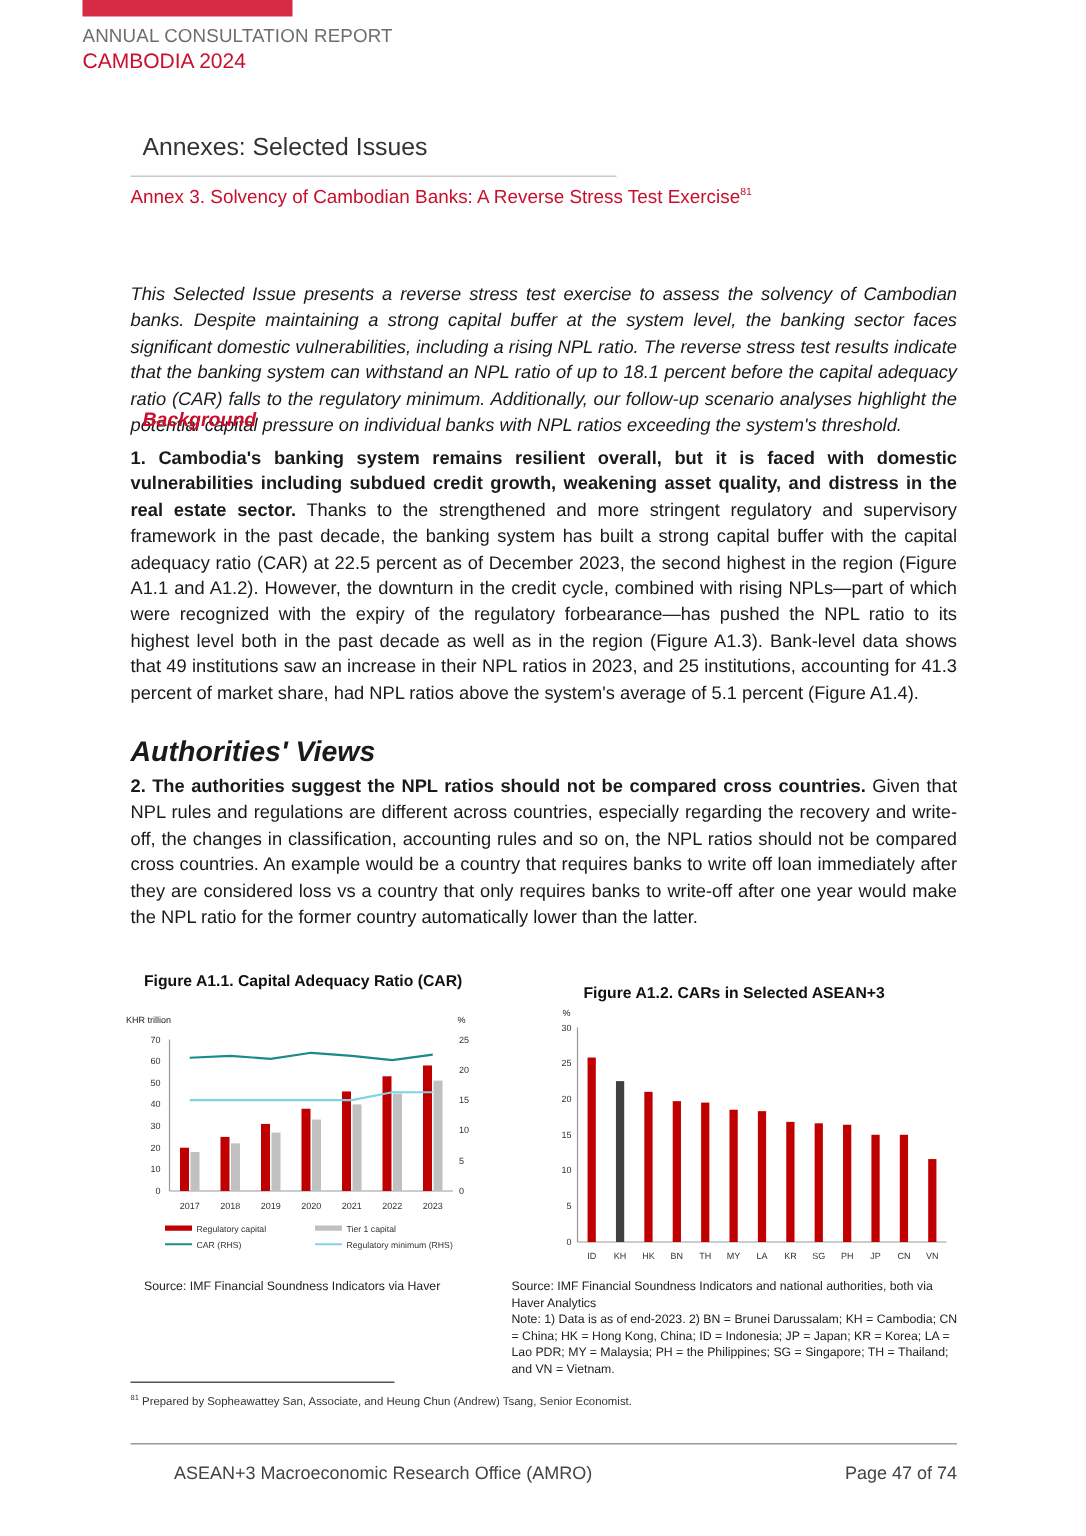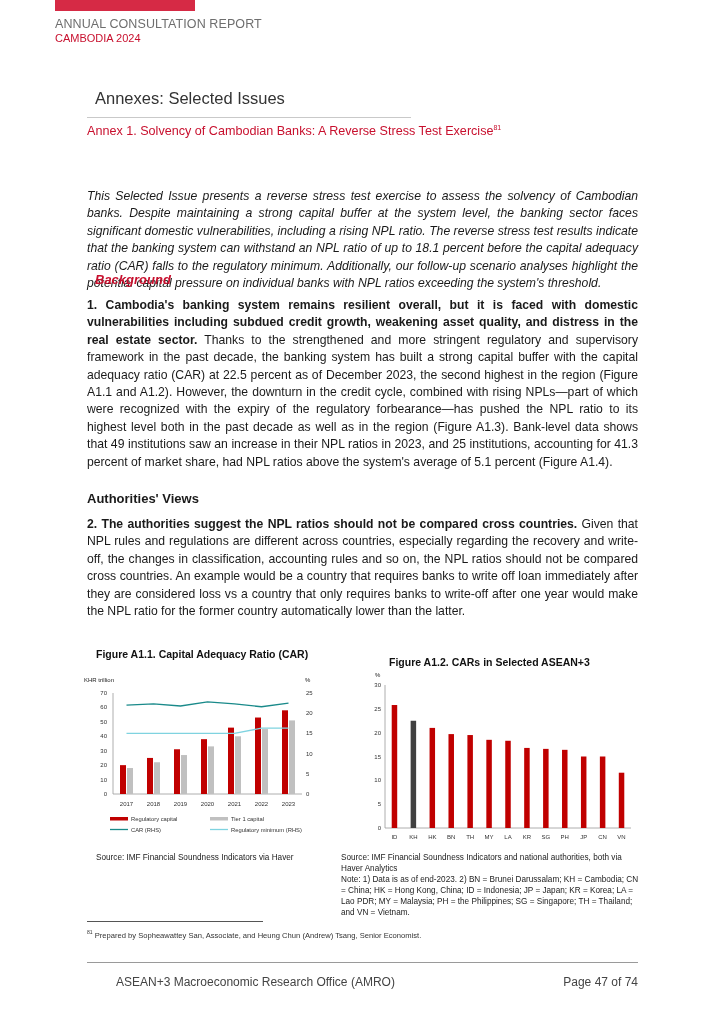--- a/index.html
+++ b/index.html
@@ -1,29 +1,29 @@
 <!DOCTYPE html>
 <html><head>
 <meta charset="utf-8">
 <style>
   html, body { margin: 0; padding: 0; background: #ffffff; }
   body { width: 724px; height: 1024px; position: relative; overflow: hidden; font-family: "Liberation Sans", sans-serif; color: #1a1a1a; }
   .topbar { position: absolute; left: 55px; top: 0; width: 140px; height: 11px; background: #d62a45; }
   .hdr1 { position: absolute; left: 55px; top: 17px; font-size: 12.5px; color: #6e6e6e; letter-spacing: 0.1px; }
-  .hdr2 { position: absolute; left: 55px; top: 32px; font-size: 11px; color: #c8102e; }
+  .hdr2 { position: absolute; left: 55px; top: 32px; font-size: 14px; color: #c8102e; }
   .annex-title { position: absolute; left: 87px; top: 89px; font-size: 16.5px; color: #333; margin-left: 8px; }
   .annex-rule { position: absolute; left: 87px; top: 117px; width: 324px; height: 1px; background: #c9c9c9; }
   .annex-sub { position: absolute; left: 87px; top: 124px; font-size: 12.6px; color: #c8102e; }
   .annex-sub sup { font-size: 7px; }
   .para { position: absolute; left: 87px; width: 551px; font-size: 12.2px; line-height: 17.4px; text-align: justify; color: #1a1a1a; }
   .para b { font-weight: bold; }
   .intro { top: 146px; font-style: italic; margin-top: 42px; }
   .sec-bg { position: absolute; left: 87px; top: 272px; font-size: 13px; font-weight: bold; font-style: italic; color: #c8102e; margin-left: 8px; }
   .p1 { top: 297px; }
-  .sec-av { position: absolute; left: 87px; top: 491px; font-size: 13px; font-weight: bold; color: #1a1a1a; }
+  .sec-av { position: absolute; left: 87px; top: 491px; font-size: 19px; font-weight: bold; font-style: italic; color: #1a1a1a; }
   .p2 { top: 516px; }
   .fig-title { position: absolute; font-size: 10.5px; font-weight: bold; color: #111; }
   .chart { position: absolute; }
   .src { position: absolute; font-size: 8.2px; color: #222; line-height: 11px; }
   .fn-rule { position: absolute; left: 87px; top: 921px; width: 176px; height: 1px; background: #555; }
   .fn { position: absolute; left: 87px; top: 929px; font-size: 7.6px; color: #333; }
   .fn sup { font-size: 5px; }
   .ft-rule { position: absolute; left: 87px; top: 962px; width: 551px; height: 1px; background: #9a9a9a; }
   .ft-left { position: absolute; left: 87px; top: 975px; font-size: 12px; color: #444; margin-left: 29px; }
   .ft-right { position: absolute; right: 86px; top: 975px; font-size: 12px; color: #444; }
@@ -31,21 +31,21 @@
 </style>
 </head>
 <body>
 
 <div class="topbar"></div>
 <div class="hdr1">ANNUAL CONSULTATION REPORT</div>
 <div class="hdr2">CAMBODIA 2024</div>
 
 <div class="annex-title">Annexes: Selected Issues</div>
 <div class="annex-rule"></div>
-<div class="annex-sub"><span>Annex 1. Solvency of Cambodian Banks: A Reverse Stress Test Exercise</span><sup>81</sup></div>
+<div class="annex-sub"><span>Annex 3. Solvency of Cambodian Banks: A Reverse Stress Test Exercise</span><sup>81</sup></div>
 
 <div class="para intro">This Selected Issue presents a reverse stress test exercise to assess the solvency of Cambodian banks. Despite maintaining a strong capital buffer at the system level, the banking sector faces significant domestic vulnerabilities, including a rising NPL ratio. The reverse stress test results indicate that the banking system can withstand an NPL ratio of up to 18.1 percent before the capital adequacy ratio (CAR) falls to the regulatory minimum. Additionally, our follow-up scenario analyses highlight the potential capital pressure on individual banks with NPL ratios exceeding the system's threshold.</div>
 
 <div class="sec-bg">Background</div>
 <div class="para p1"><b>1. Cambodia's banking system remains resilient overall, but it is faced with domestic vulnerabilities including subdued credit growth, weakening asset quality, and distress in the real estate sector.</b><span> Thanks to the strengthened and more stringent regulatory and supervisory framework in the past decade, the banking system has built a strong capital buffer with the capital adequacy ratio (CAR) at 22.5 percent as of December 2023, the second highest in the region (Figure A1.1 and A1.2). However, the downturn in the credit cycle, combined with rising NPLs—part of which were recognized with the expiry of the regulatory forbearance—has pushed the NPL ratio to its highest level both in the past decade as well as in the region (Figure A1.3). Bank-level data shows that 49 institutions saw an increase in their NPL ratios in 2023, and 25 institutions, accounting for 41.3 percent of market share, had NPL ratios above the system's average of 5.1 percent (Figure A1.4).</span></div>
 
 <div class="sec-av">Authorities' Views</div>
 <div class="para p2"><b>2. The authorities suggest the NPL ratios should not be compared cross countries.</b><span> Given that NPL rules and regulations are different across countries, especially regarding the recovery and write-off, the changes in classification, accounting rules and so on, the NPL ratios should not be compared cross countries. An example would be a country that requires banks to write off loan immediately after they are considered loss vs a country that only requires banks to write-off after one year would make the NPL ratio for the former country automatically lower than the latter.</span></div>
 
 <div class="fig-title" style="left:96px; top:648px;">Figure A1.1. Capital Adequacy Ratio (CAR)</div>

